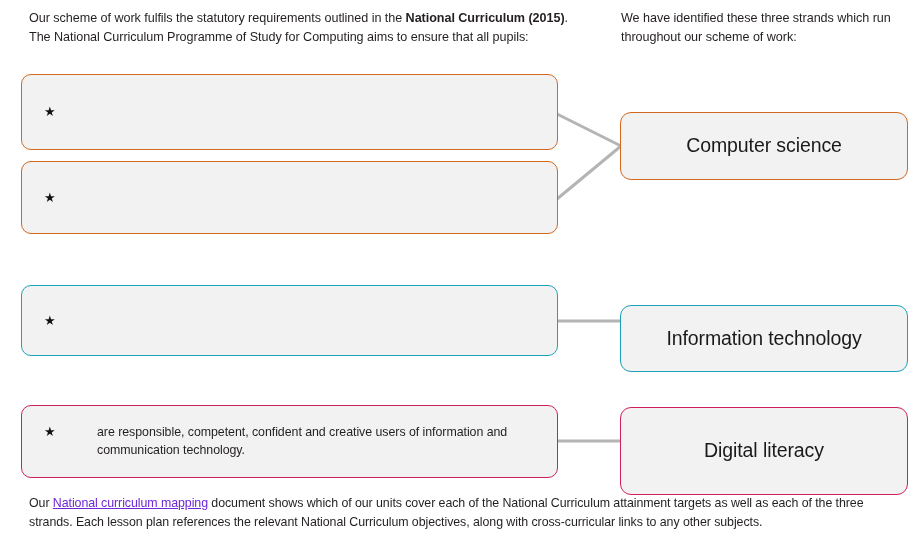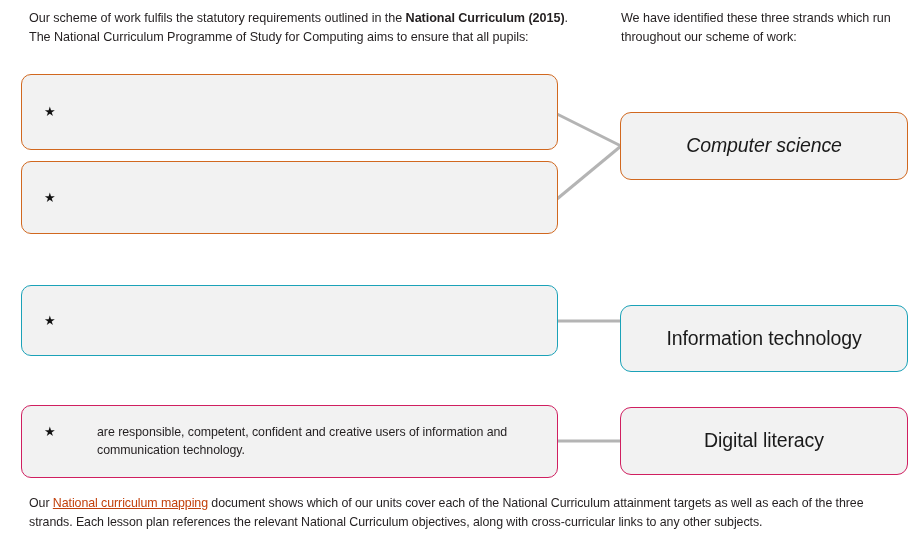--- a/index.html
+++ b/index.html
@@ -85,23 +85,23 @@
   .c-orange { border-color: #d1681f; }
   .c-teal   { border-color: #1ba2b8; }
   .c-pink   { border-color: #d01f60; }
 
   
   #b1 { top: 74px;  height: 76px; }
   #b2 { top: 161px; height: 73px; }
   #b3 { top: 285px; height: 71px; }
   #b4 { top: 405px; height: 73px; }
 
-  #s1 { top: 112px; height: 68px; font-style: italic; }
+  #s1 { top: 112px; height: 68px; }
   #s2 { top: 305px; height: 67px; }
-  #s3 { top: 407px; height: 68px; }
+  #s3 { top: 407px; height: 88px; }
 
   
   #connectors {
     position: absolute;
     left: 0; top: 0;
     width: 920px; height: 536px;
     pointer-events: none;
   }
 
   
@@ -166,13 +166,13 @@
 </div>
 
 <div class="box strand-box c-teal" id="s2" style="border-color: rgb(27, 162, 184);">
   <span class="strand-label">Information technology</span>
 </div>
 
 <div class="box strand-box c-pink" id="s3" style="border-color: rgb(208, 31, 96);">
   <span class="strand-label">Digital literacy</span>
 </div>
 
-<div class="footer"><span>Our </span><a href="#" style="color: #c2410c;">National curriculum mapping</a><span> document shows which of our units cover each of the National Curriculum attainment targets as well as each of the three strands. Each lesson plan references the relevant National Curriculum objectives, along with cross-curricular links to any other subjects.</span></div>
+<div class="footer"><span>Our </span><a href="#" style="color: #6d28d9;">National curriculum mapping</a><span> document shows which of our units cover each of the National Curriculum attainment targets as well as each of the three strands. Each lesson plan references the relevant National Curriculum objectives, along with cross-curricular links to any other subjects.</span></div>
 
 </body></html>

